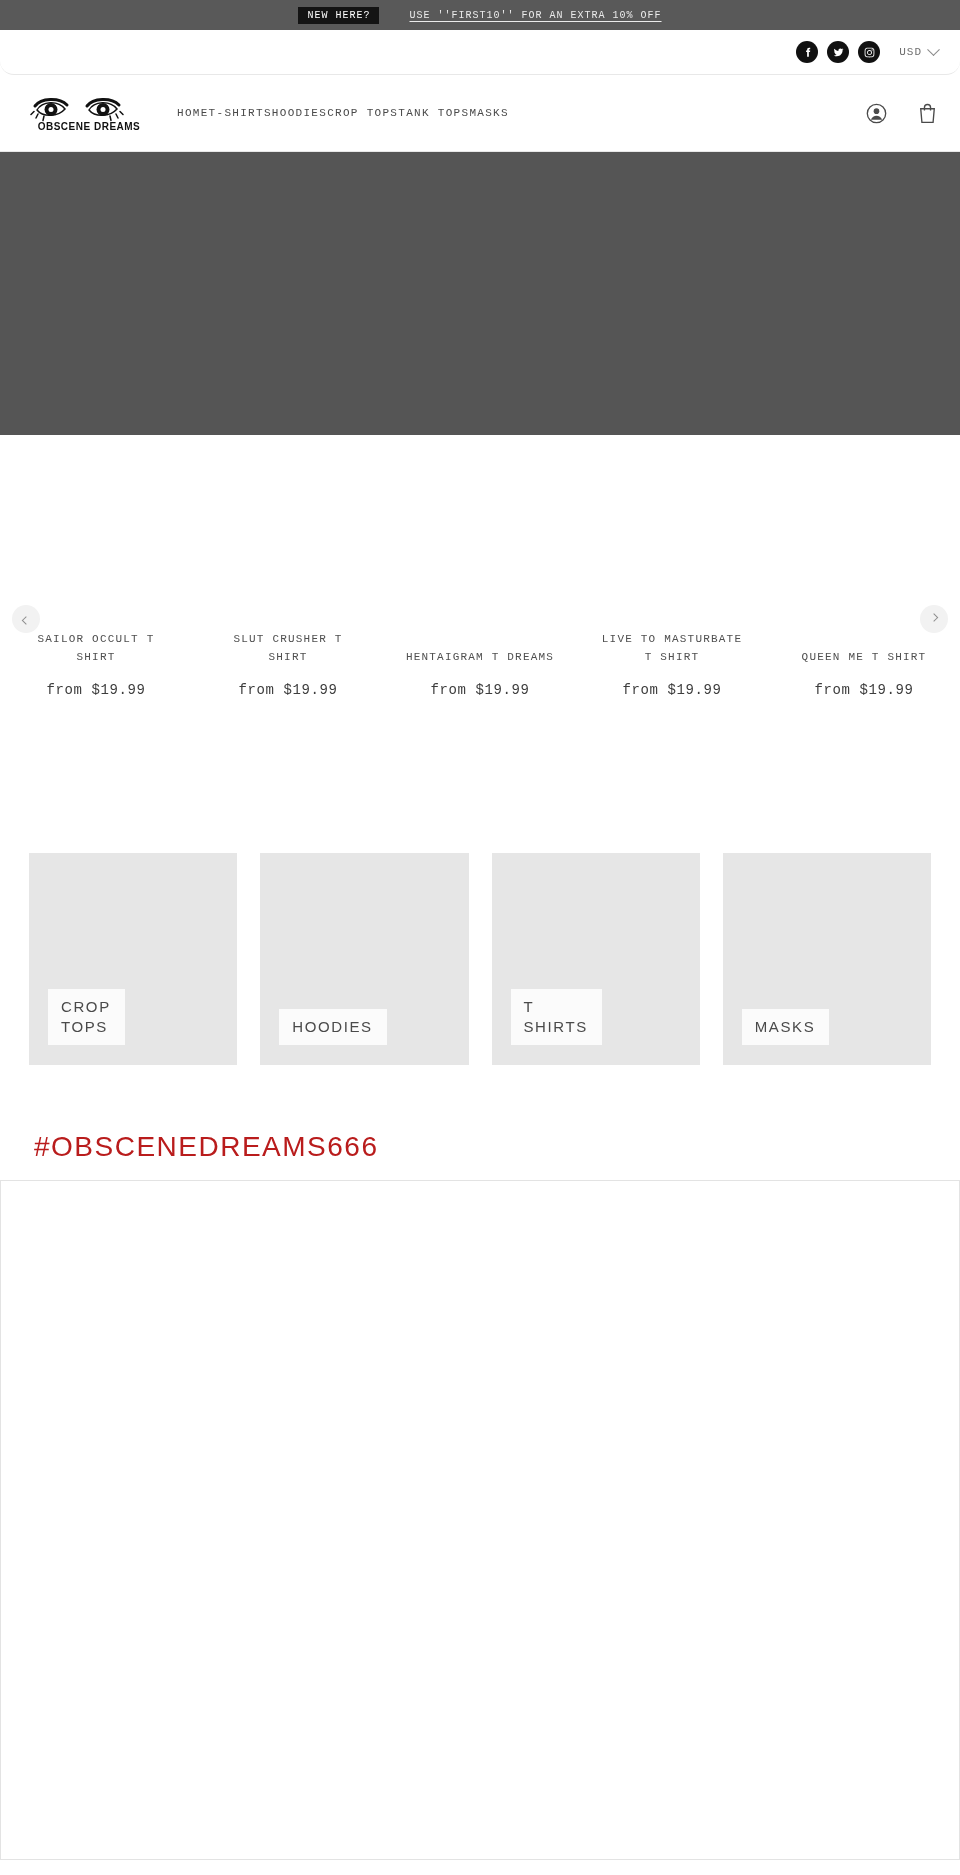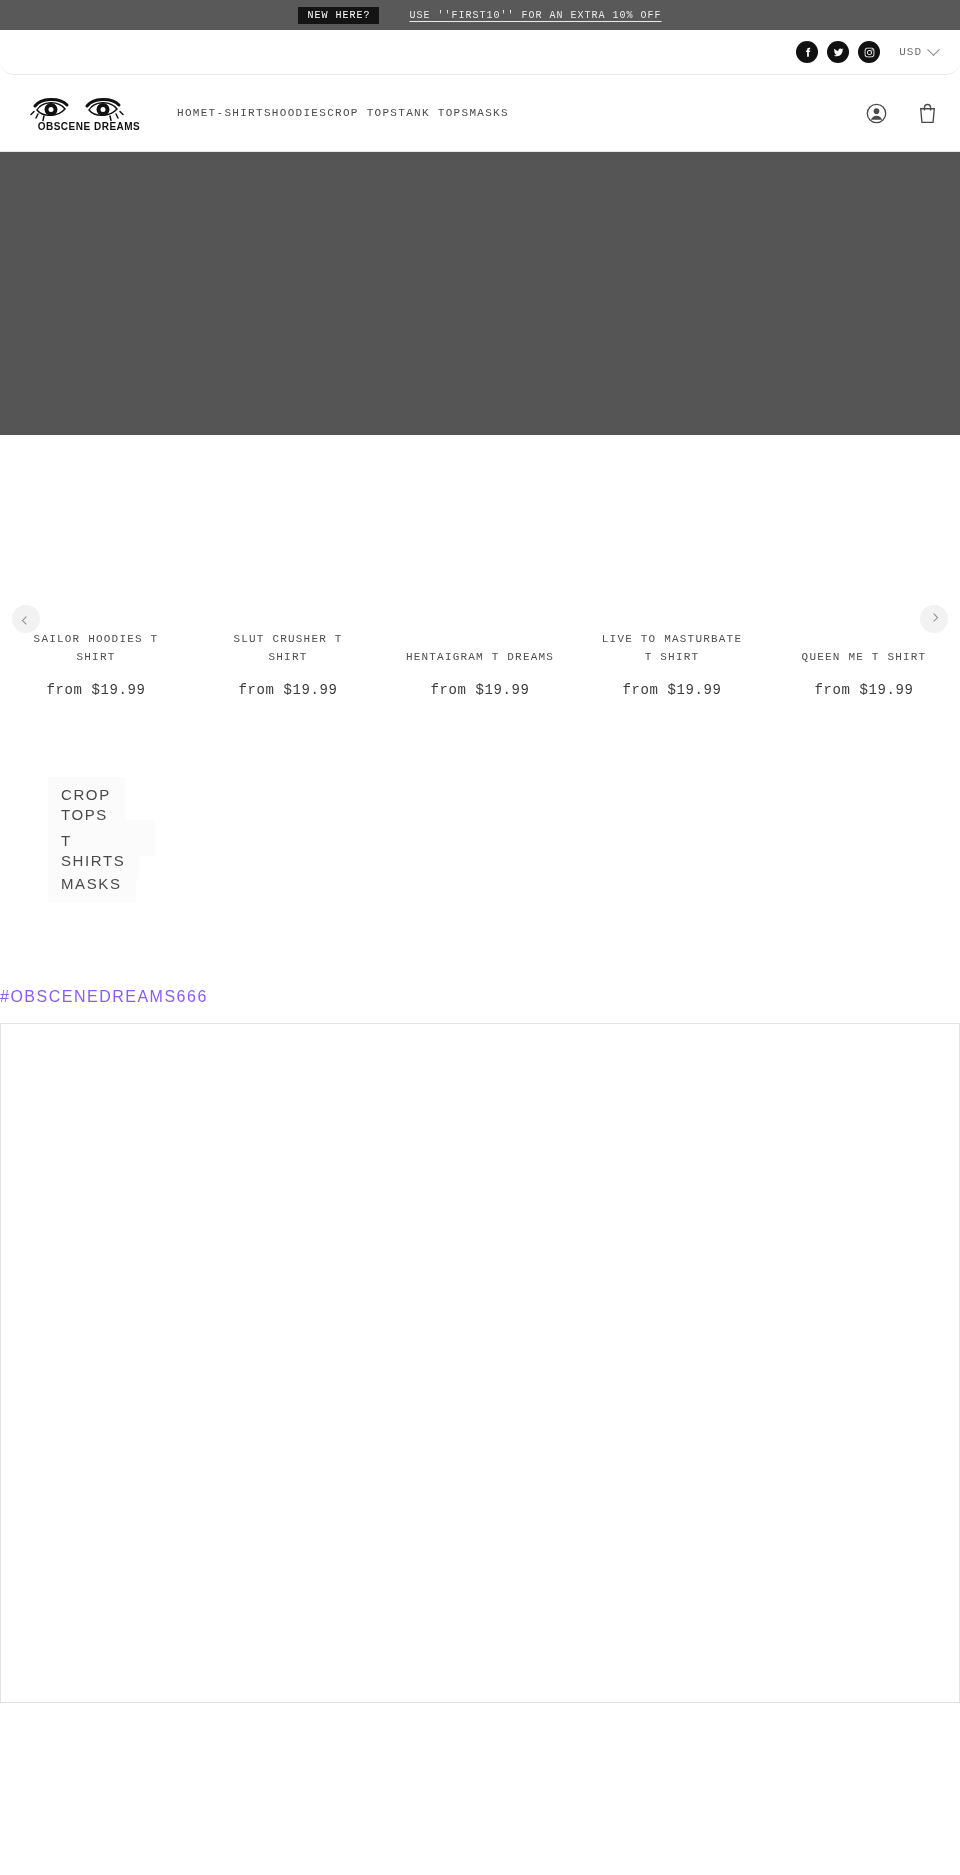--- a/index.html
+++ b/index.html
@@ -178,21 +178,20 @@
   .arrow.left { transform: rotate(-135deg) translate(-1px,-1px); }
   .arrow.right { transform: rotate(45deg) translate(-1px,-1px); }
 
   
   .browse { padding-top: 74px; }
   .cat-grid {
     display: flex;
     gap: 23px;
     margin-top: 46px;
     padding: 0 29px;
-    flex-direction: column;
   }
   .cat-card {
     flex: 1;
     height: 212px;
     background: #e6e6e6;
     position: relative;
   }
   .cat-label {
     position: absolute;
     left: 19px;
@@ -202,25 +201,26 @@
     font-size: 15px;
     letter-spacing: 1.6px;
     line-height: 20px;
     padding: 8px 14px 8px 13px;
     white-space: pre-line;
   }
 
   
   .hashtag {
     margin-top: 66px;
-    font-size: 16px;
+    font-size: 28px;
     letter-spacing: 1.5px;
-    color: #8b5cf6;
+    color: #b91c1c;
     font-weight: 400;
     padding-left: 0px;
+    margin-left: 34px;
   }
   .insta-panel {
     margin-top: 17px;
     height: 680px;
     background: #ffffff;
     border: 1px solid #e3e3e3;
   }
 </style>
 </head>
 <body>
@@ -304,21 +304,21 @@
 <section class="best-selling">
 
   <div class="carousel">
     <div class="carousel-btn prev">
       <span class="arrow left"></span>
     </div>
 
     <div class="carousel-track">
       <div class="product">
         <div class="product-img"></div>
-        <div class="product-title">SAILOR HOODIES T SHIRT</div>
+        <div class="product-title">SAILOR OCCULT T SHIRT</div>
         <div class="product-price">from $19.99</div>
       </div>
       <div class="product">
         <div class="product-img"></div>
         <div class="product-title">SLUT CRUSHER T SHIRT</div>
         <div class="product-price">from $19.99</div>
       </div>
       <div class="product">
         <div class="product-img"></div>
         <div class="product-title">HENTAIGRAM T DREAMS</div>

